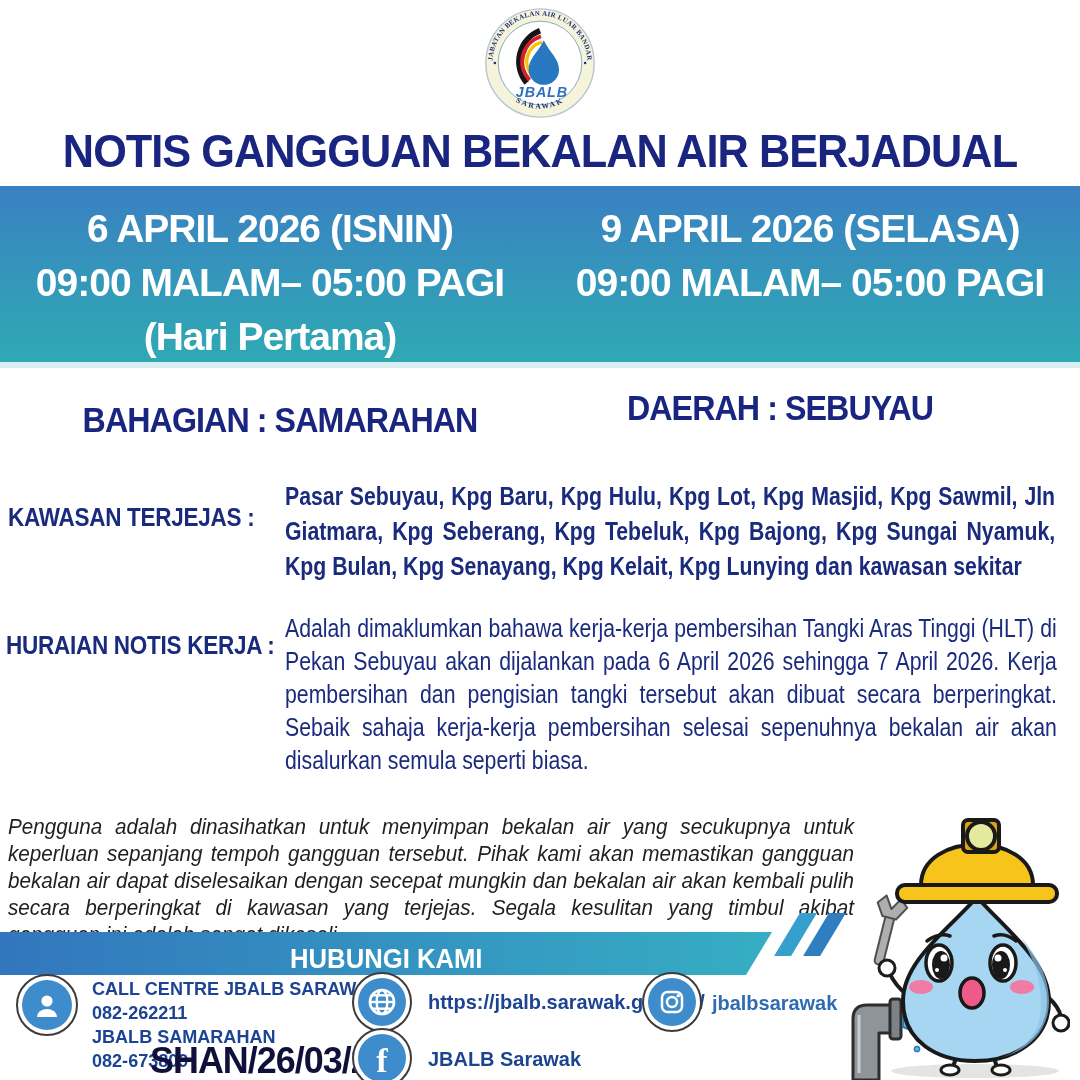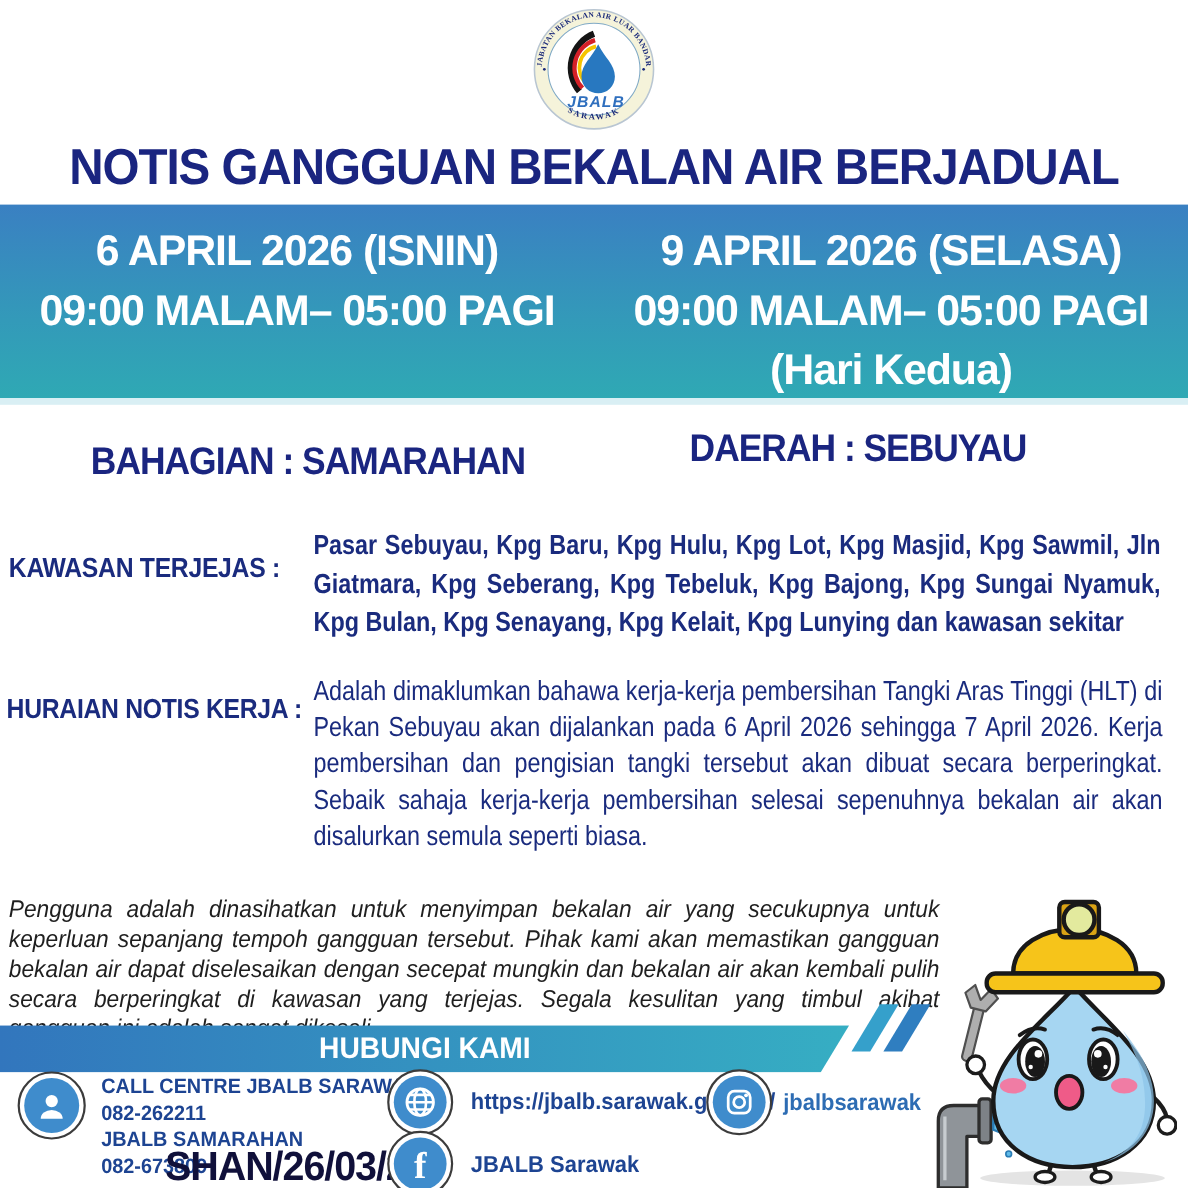--- a/index.html
+++ b/index.html
@@ -55,21 +55,21 @@
   .advisory {
     position:absolute; left:8px; top:813px; width:900px;
     font-style:italic; font-size:22px; line-height:27px; color:#1f1f1f;
     text-align:justify; transform:scaleX(.94); transform-origin:left top;
   }
   
   .contact-banner {
     position:absolute; left:0; top:932px; width:772px; height:43px;
     background:linear-gradient(to right,#3276bd,#36aec3);
     clip-path:polygon(0 0,100% 0,calc(100% - 26px) 100%,0 100%);
-    display:flex; align-items:center; justify-content:center;
+    display:flex; align-items:flex-end; justify-content:center;
   }
   .contact-banner-label {
     color:#ffffff; font-weight:bold; font-size:27px; letter-spacing:0;
     transform:scaleX(.95);
   }
   .stripe { position:absolute; top:913px; height:43px; width:17px; transform:skewX(-31deg); }
   .stripe1 { left:787px; background:#35a0cb; }
   .stripe2 { left:816px; background:#2f7ec0; }
   
   .ring-icon {
@@ -132,25 +132,25 @@
     <path d="M64,36 C58,49 48,55 48,67 a16,16 0 0 0 32,0 C80,55 70,49 64,36 Z" fill="#2878c0"></path>
     <text x="62" y="96" text-anchor="middle" font-size="15" font-weight="bold" font-style="italic" fill="#2f6fbe" letter-spacing="1">JBALB</text>
   </svg>
 
   <div class="title">NOTIS GANGGUAN BEKALAN AIR BERJADUAL</div>
 
   <div class="band">
     <div class="band-col">
       <div class="band-line">6 APRIL 2026 (ISNIN)</div>
       <div class="band-line">09:00 MALAM– 05:00 PAGI</div>
+      <div class="band-line">(Hari Pertama)</div>
     </div>
     <div class="band-col">
       <div class="band-line">9 APRIL 2026 (SELASA)</div>
       <div class="band-line">09:00 MALAM– 05:00 PAGI</div>
-      <div class="band-line">(Hari Kedua)</div>
     </div>
   </div>
 
   <div class="region-bahagian">BAHAGIAN : SAMARAHAN</div>
   <div class="region-daerah">DAERAH : SEBUYAU</div>
 
   <div class="sec-label kawasan-label">KAWASAN TERJEJAS :</div>
   <div class="sec-text kawasan-text">Pasar Sebuyau, Kpg Baru, Kpg Hulu, Kpg Lot, Kpg Masjid, Kpg Sawmil, Jln Giatmara, Kpg Seberang, Kpg Tebeluk, Kpg Bajong, Kpg Sungai Nyamuk, Kpg Bulan, Kpg Senayang, Kpg Kelait, Kpg Lunying dan kawasan sekitar</div>
 
   <div class="sec-label huraian-label">HURAIAN NOTIS KERJA :</div>

